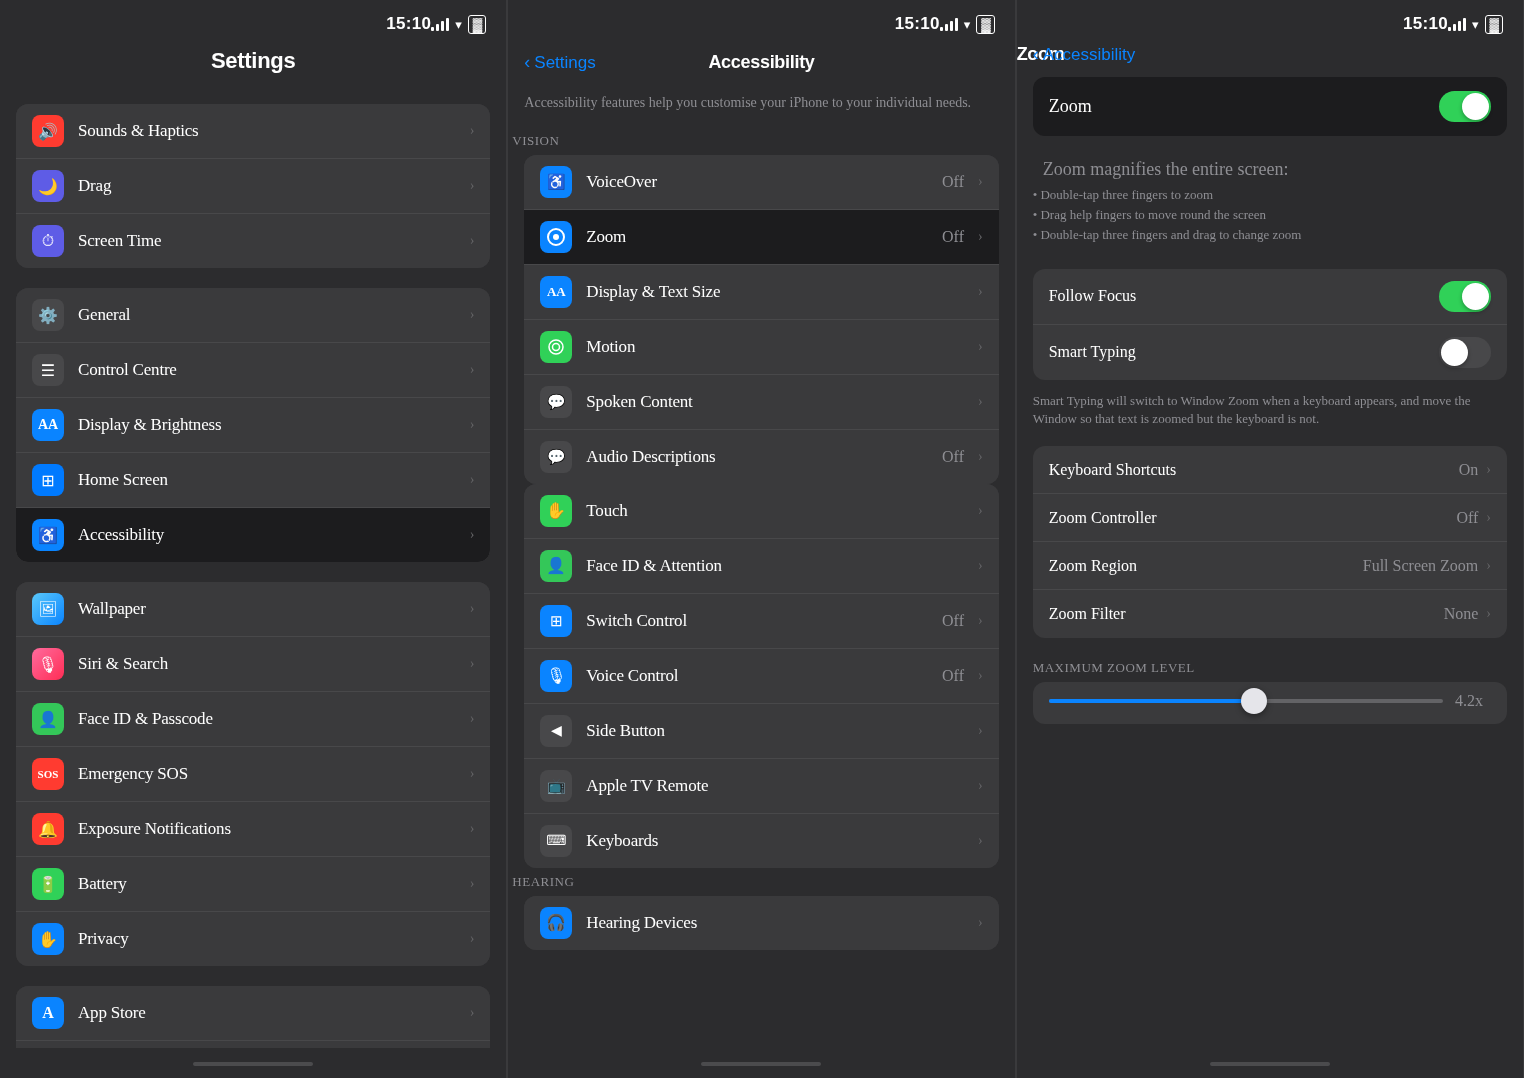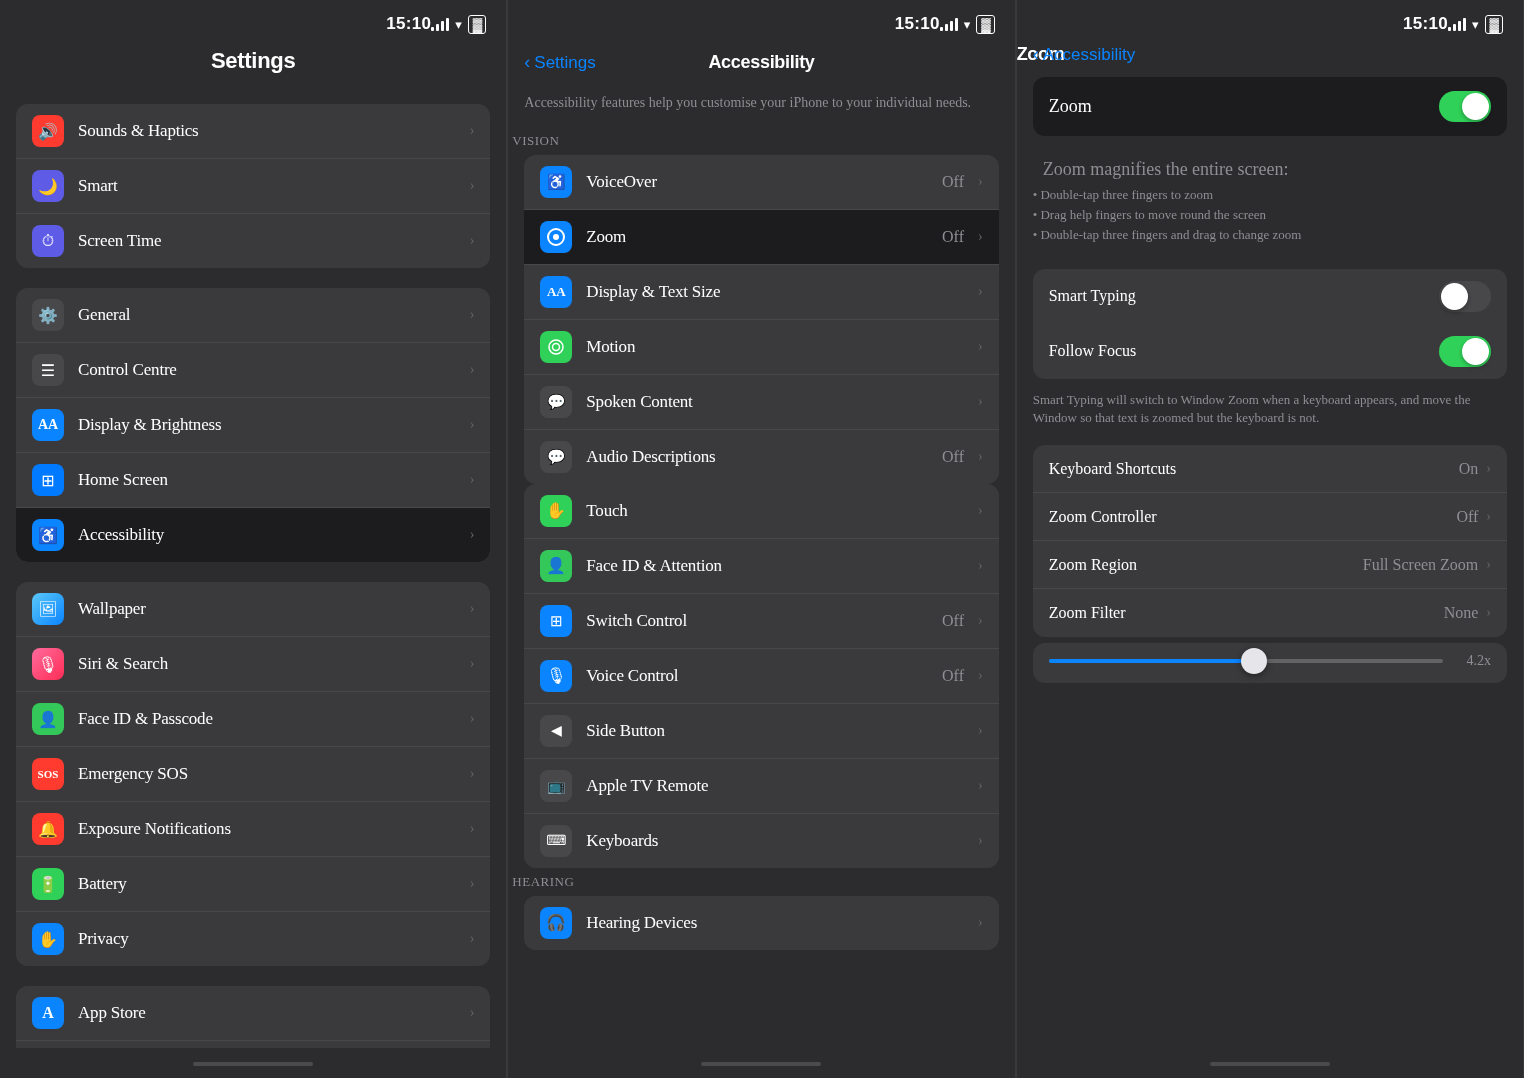--- a/index.html
+++ b/index.html
@@ -296,24 +296,24 @@
       height: 26px;
       background: #e5e5ea;
       border-radius: 50%;
       top: 50%;
       left: 52%;
       transform: translate(-50%, -50%);
       box-shadow: 0 2px 6px rgba(0,0,0,0.4);
       cursor: pointer;
     }
     .slider-value {
-      font-size: 14px;
+      font-size: 16px;
       color: #8e8e93;
       min-width: 36px;
-      text-align: right;
+      text-align: left;
     }
 
     
     .panel-divider {
       width: 1px;
       background: #3a3a3c;
       height: 100%;
     }
 
     
@@ -400,21 +400,21 @@
           <div class="item-content">
             <span class="item-label">Sounds &amp; Haptics</span>
             <span class="item-chevron">›</span>
           </div>
         </div>
         <div class="settings-item">
           <div class="item-icon-wrap bg-indigo">
             <span style="color:#fff;font-size:16px;">🌙</span>
           </div>
           <div class="item-content">
-            <span class="item-label">Smart</span>
+            <span class="item-label">Drag</span>
             <span class="item-chevron">›</span>
           </div>
         </div>
         <div class="settings-item" style="border-bottom:none;">
           <div class="item-icon-wrap bg-indigo">
             <span style="color:#fff;font-size:16px;">⏱</span>
           </div>
           <div class="item-content">
             <span class="item-label">Screen Time</span>
             <span class="item-chevron">›</span>
@@ -813,29 +813,29 @@
     <div class="zoom-desc">
       <div class="zoom-desc-title">Zoom magnifies the entire screen:</div>
       <ul>
         <li>Double-tap three fingers to zoom</li>
         <li>Drag help fingers to move round the screen</li>
         <li>Double-tap three fingers and drag to change zoom</li>
       </ul>
     </div>
 
     <div class="settings-section">
+      <div class="settings-row">
+        <span class="row-label">Follow Focus</span>
+        <div class="ios-toggle">
+          <div class="ios-toggle-thumb"></div>
+        </div>
+      </div>
       <div class="settings-row" style="border-bottom:none;">
         <span class="row-label">Smart Typing</span>
         <div class="ios-toggle off">
-          <div class="ios-toggle-thumb"></div>
-        </div>
-      </div>
-      <div class="settings-row">
-        <span class="row-label">Follow Focus</span>
-        <div class="ios-toggle">
           <div class="ios-toggle-thumb"></div>
         </div>
       </div>
     </div>
 
     <div class="smart-typing-desc">Smart Typing will switch to Window Zoom when a keyboard appears, and move the Window so that text is zoomed but the keyboard is not.</div>
 
     <div class="settings-section">
       <div class="settings-row">
         <span class="row-label">Keyboard Shortcuts</span>
@@ -860,20 +860,21 @@
       </div>
       <div class="settings-row" style="border-bottom:none;">
         <span class="row-label">Zoom Filter</span>
         <div class="row-right">
           <span class="row-value">None</span>
           <span class="row-chevron">›</span>
         </div>
       </div>
     </div>
 
+    <div class="section-header-label">MAXIMUM ZOOM LEVEL</div>
     <div class="slider-row">
       <div class="slider-container">
         <div class="slider-track">
           <div class="slider-fill"></div>
           <div class="slider-thumb"></div>
         </div>
         <span class="slider-value">4.2x</span>
       </div>
     </div>
 

